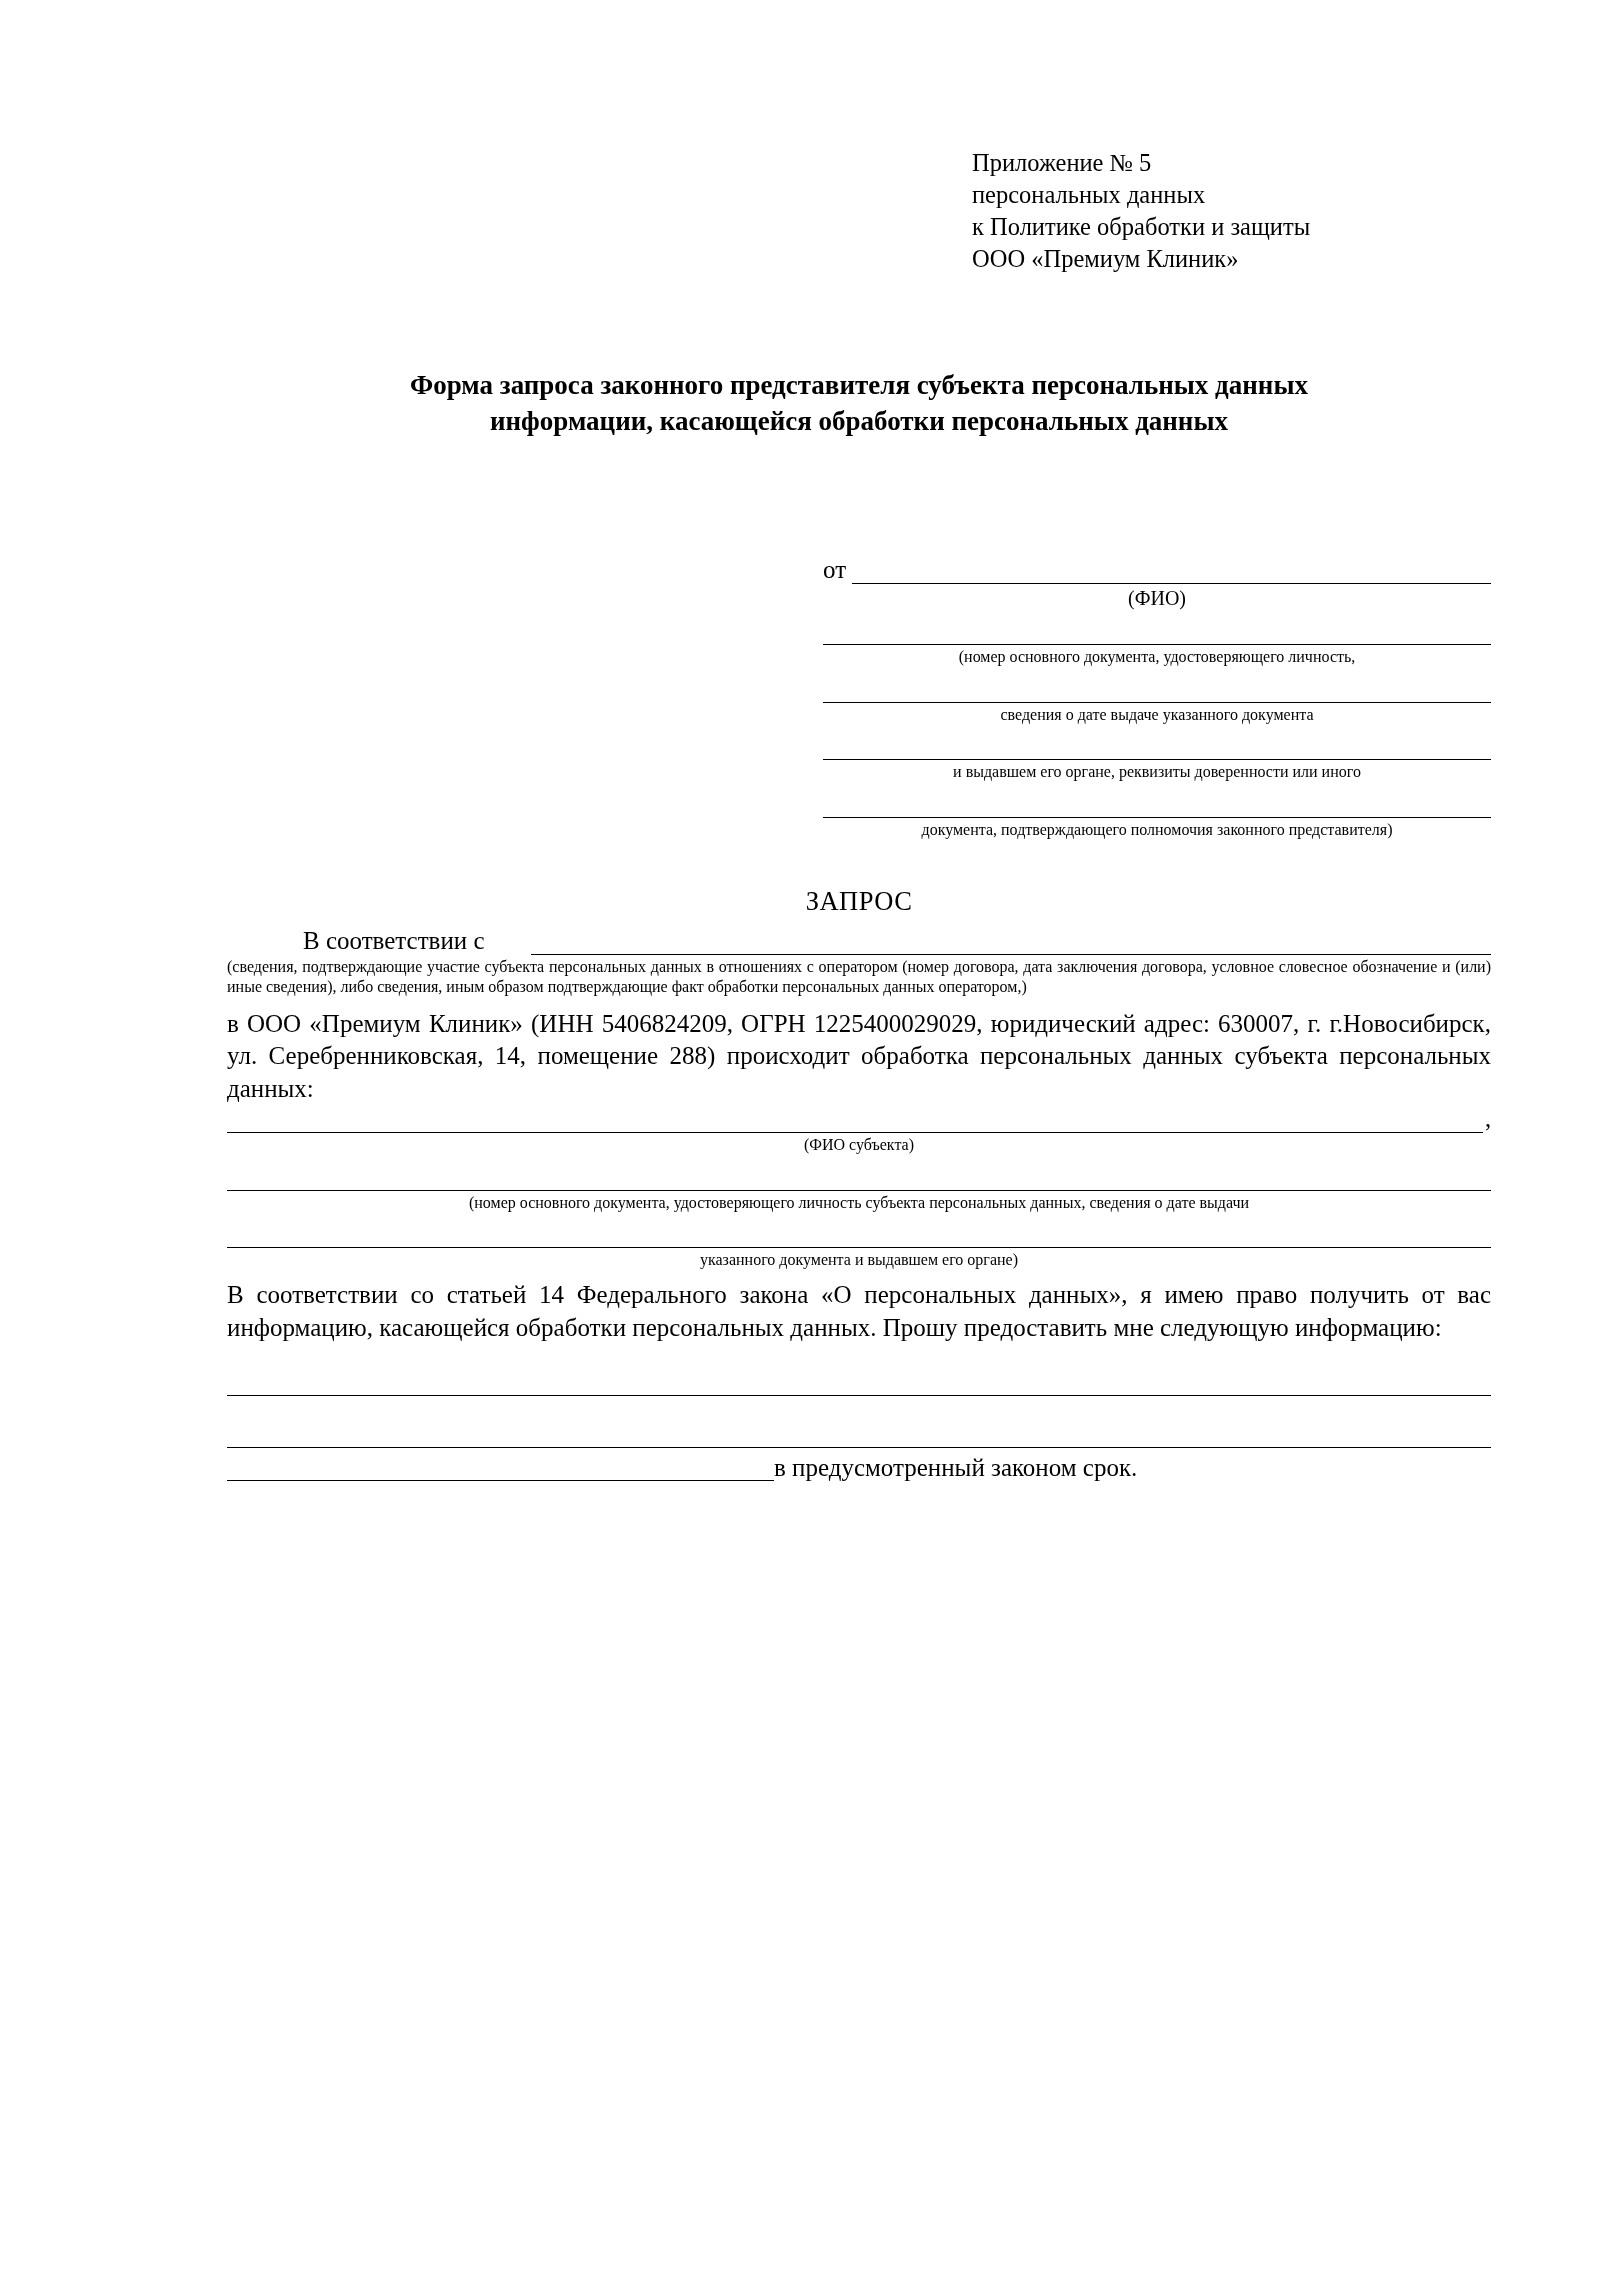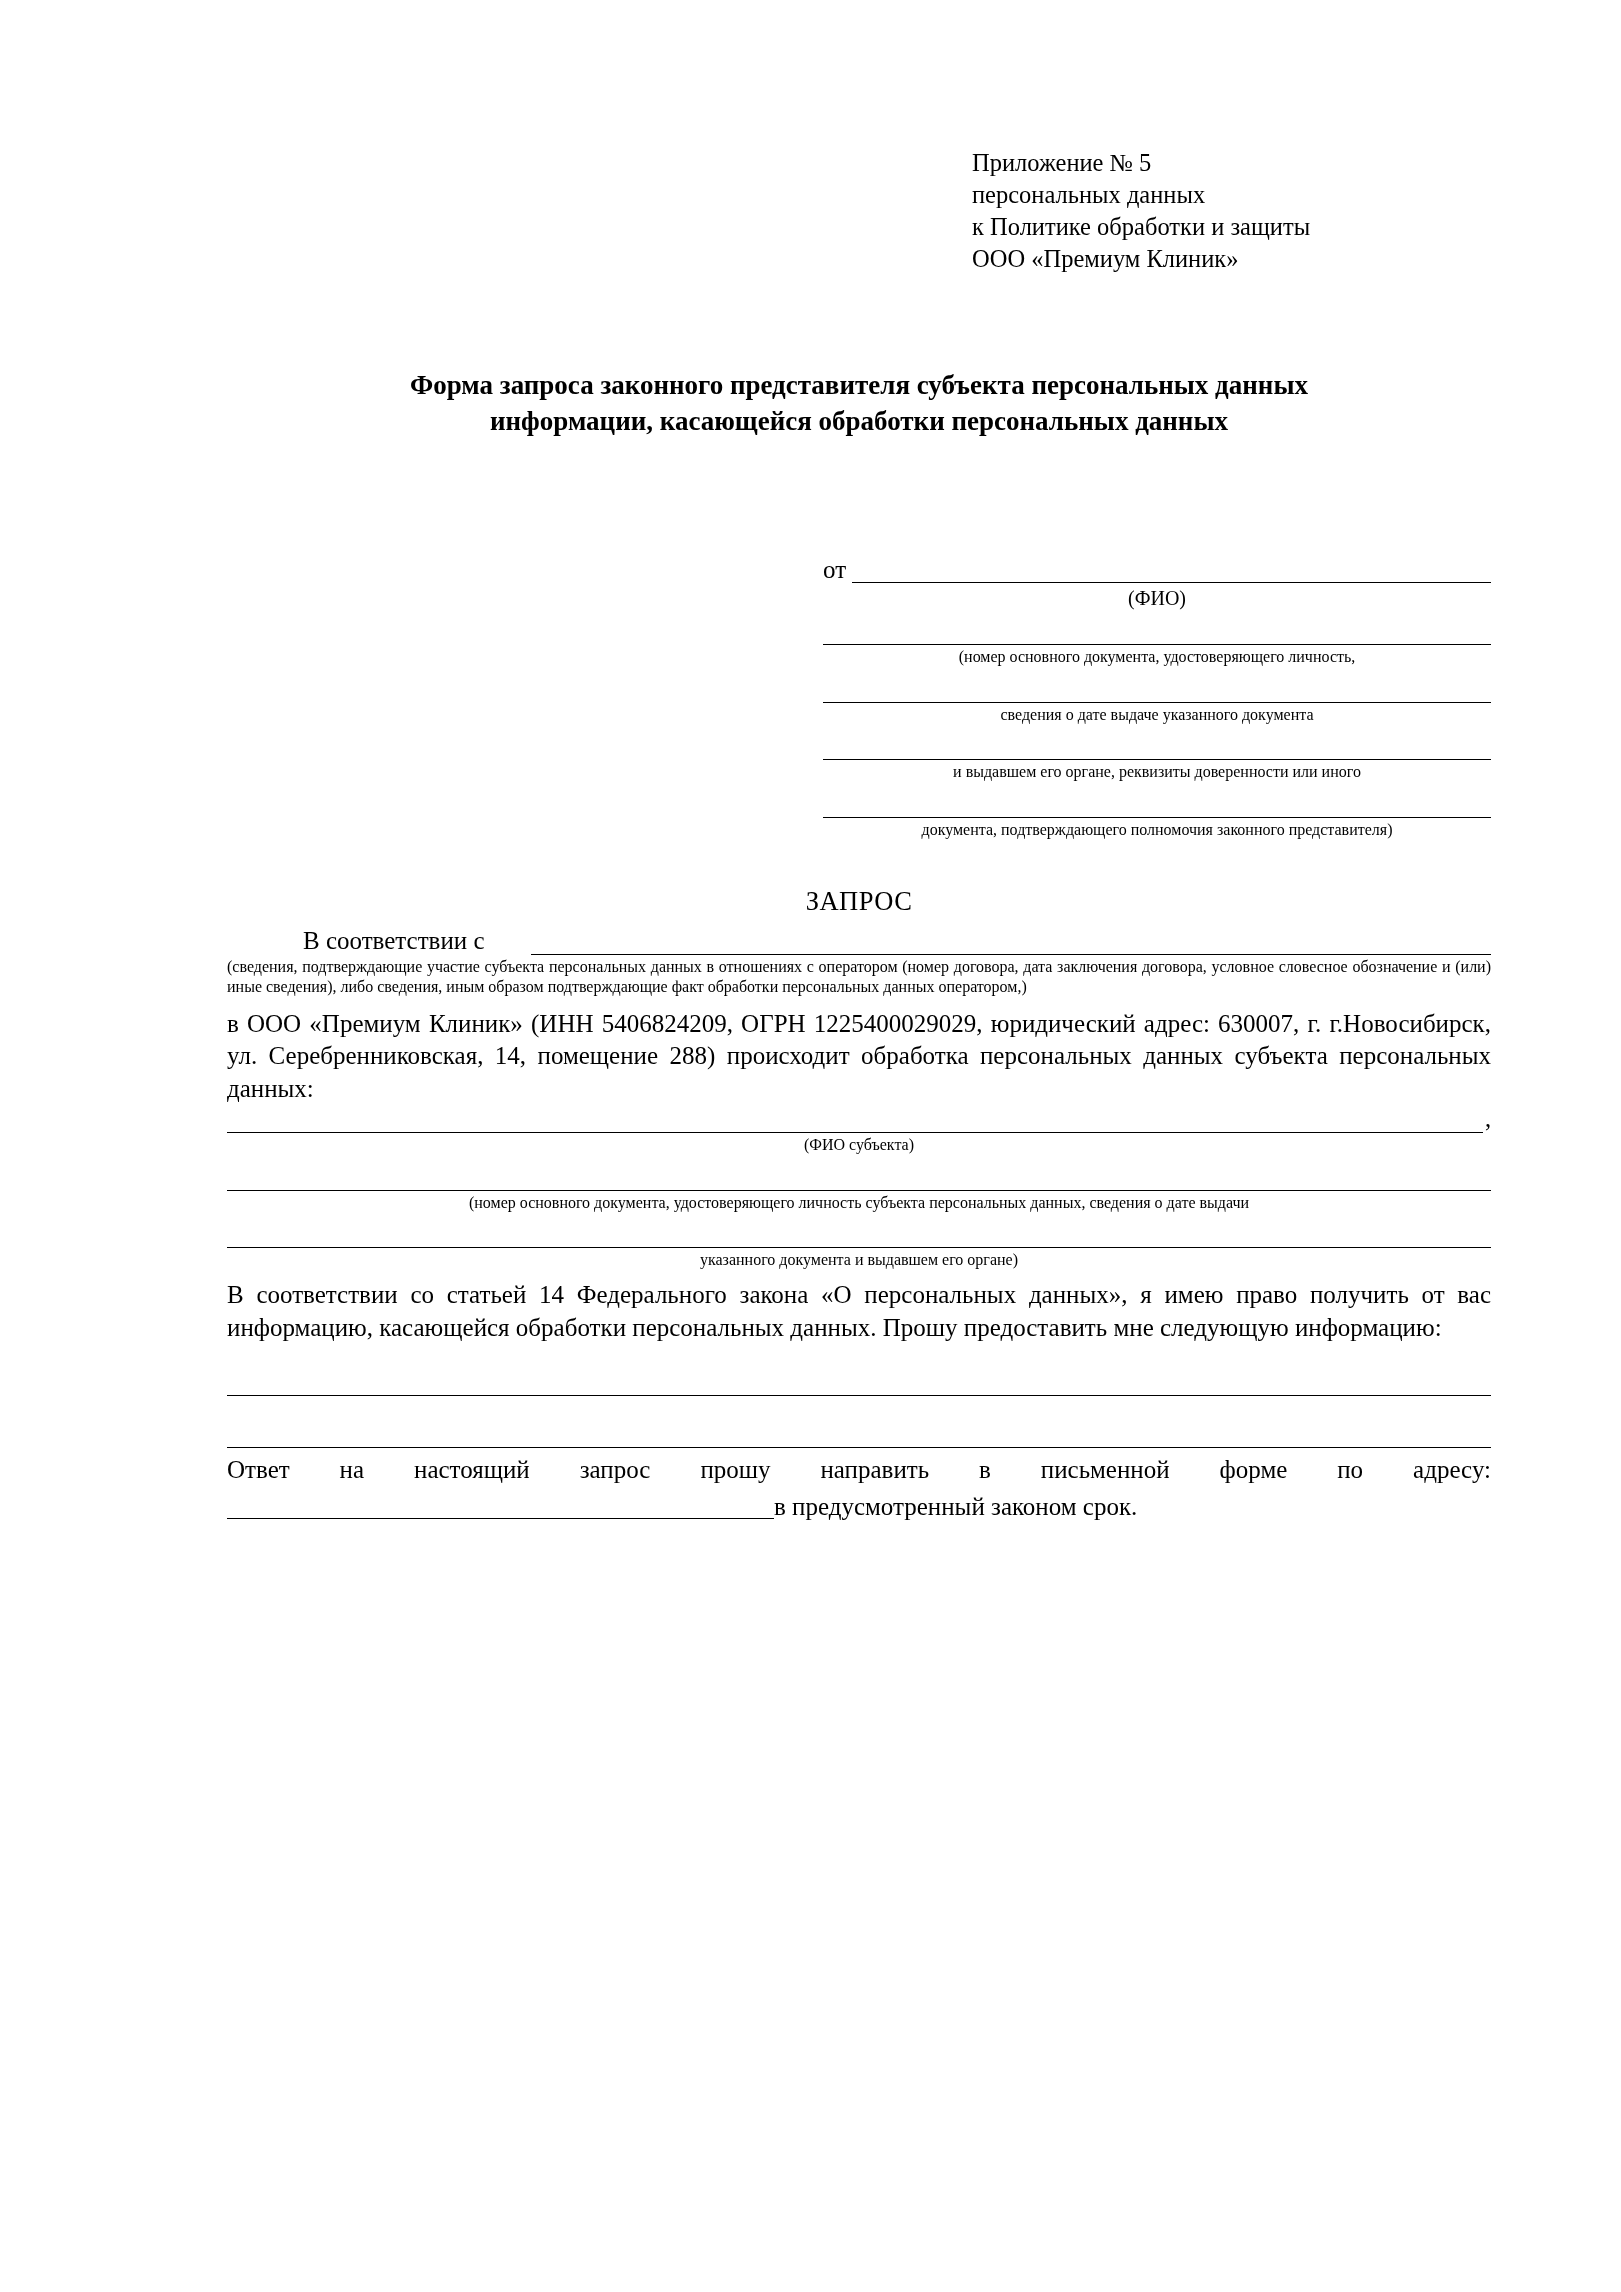--- a/index.html
+++ b/index.html
@@ -56,21 +56,21 @@
     margin-left: 596px;
     width: 668px;
     font-size: 24.5px;
   }
   .addressee .to-line {
     font-size: 25px;
     margin-bottom: 7.8px;
   }
   .ot-row {
     display: flex;
-    align-items: flex-start;
+    align-items: flex-end;
   }
   .ot-row .lbl {
     font-size: 25px;
     white-space: nowrap;
     padding-right: 5.9px;
   }
   .rule {
     flex: 1;
     border-bottom: 1.6px solid #000;
     height: 25.5px;
@@ -232,21 +232,20 @@
     <div class="rule-full"></div>
     <div class="cap-sm">указанного документа и выдавшем его органе)</div>
 
     <div class="para justify-all">В соответствии со статьей 14 Федерального закона «О персональных данных», я имею право получить от вас информацию, касающейся обработки персональных данных. Прошу предоставить мне следующую информацию:</div>
 
     <div class="blank-rules">
       <div class="rule-full"></div>
       <div class="rule-full"></div>
     </div>
 
-    <div class="para" style="text-align:justify; text-align-last:justify; margin-top:5.9px;">Ответ на настоящий запрос прошу направить в письменной форме по адресу:</div>
 
     <div class="addr-line-row">
       <span class="rule-half"></span>
       <span class="tail">в предусмотренный законом срок.</span>
     </div>
 
 
   </div>
 </div>
 

